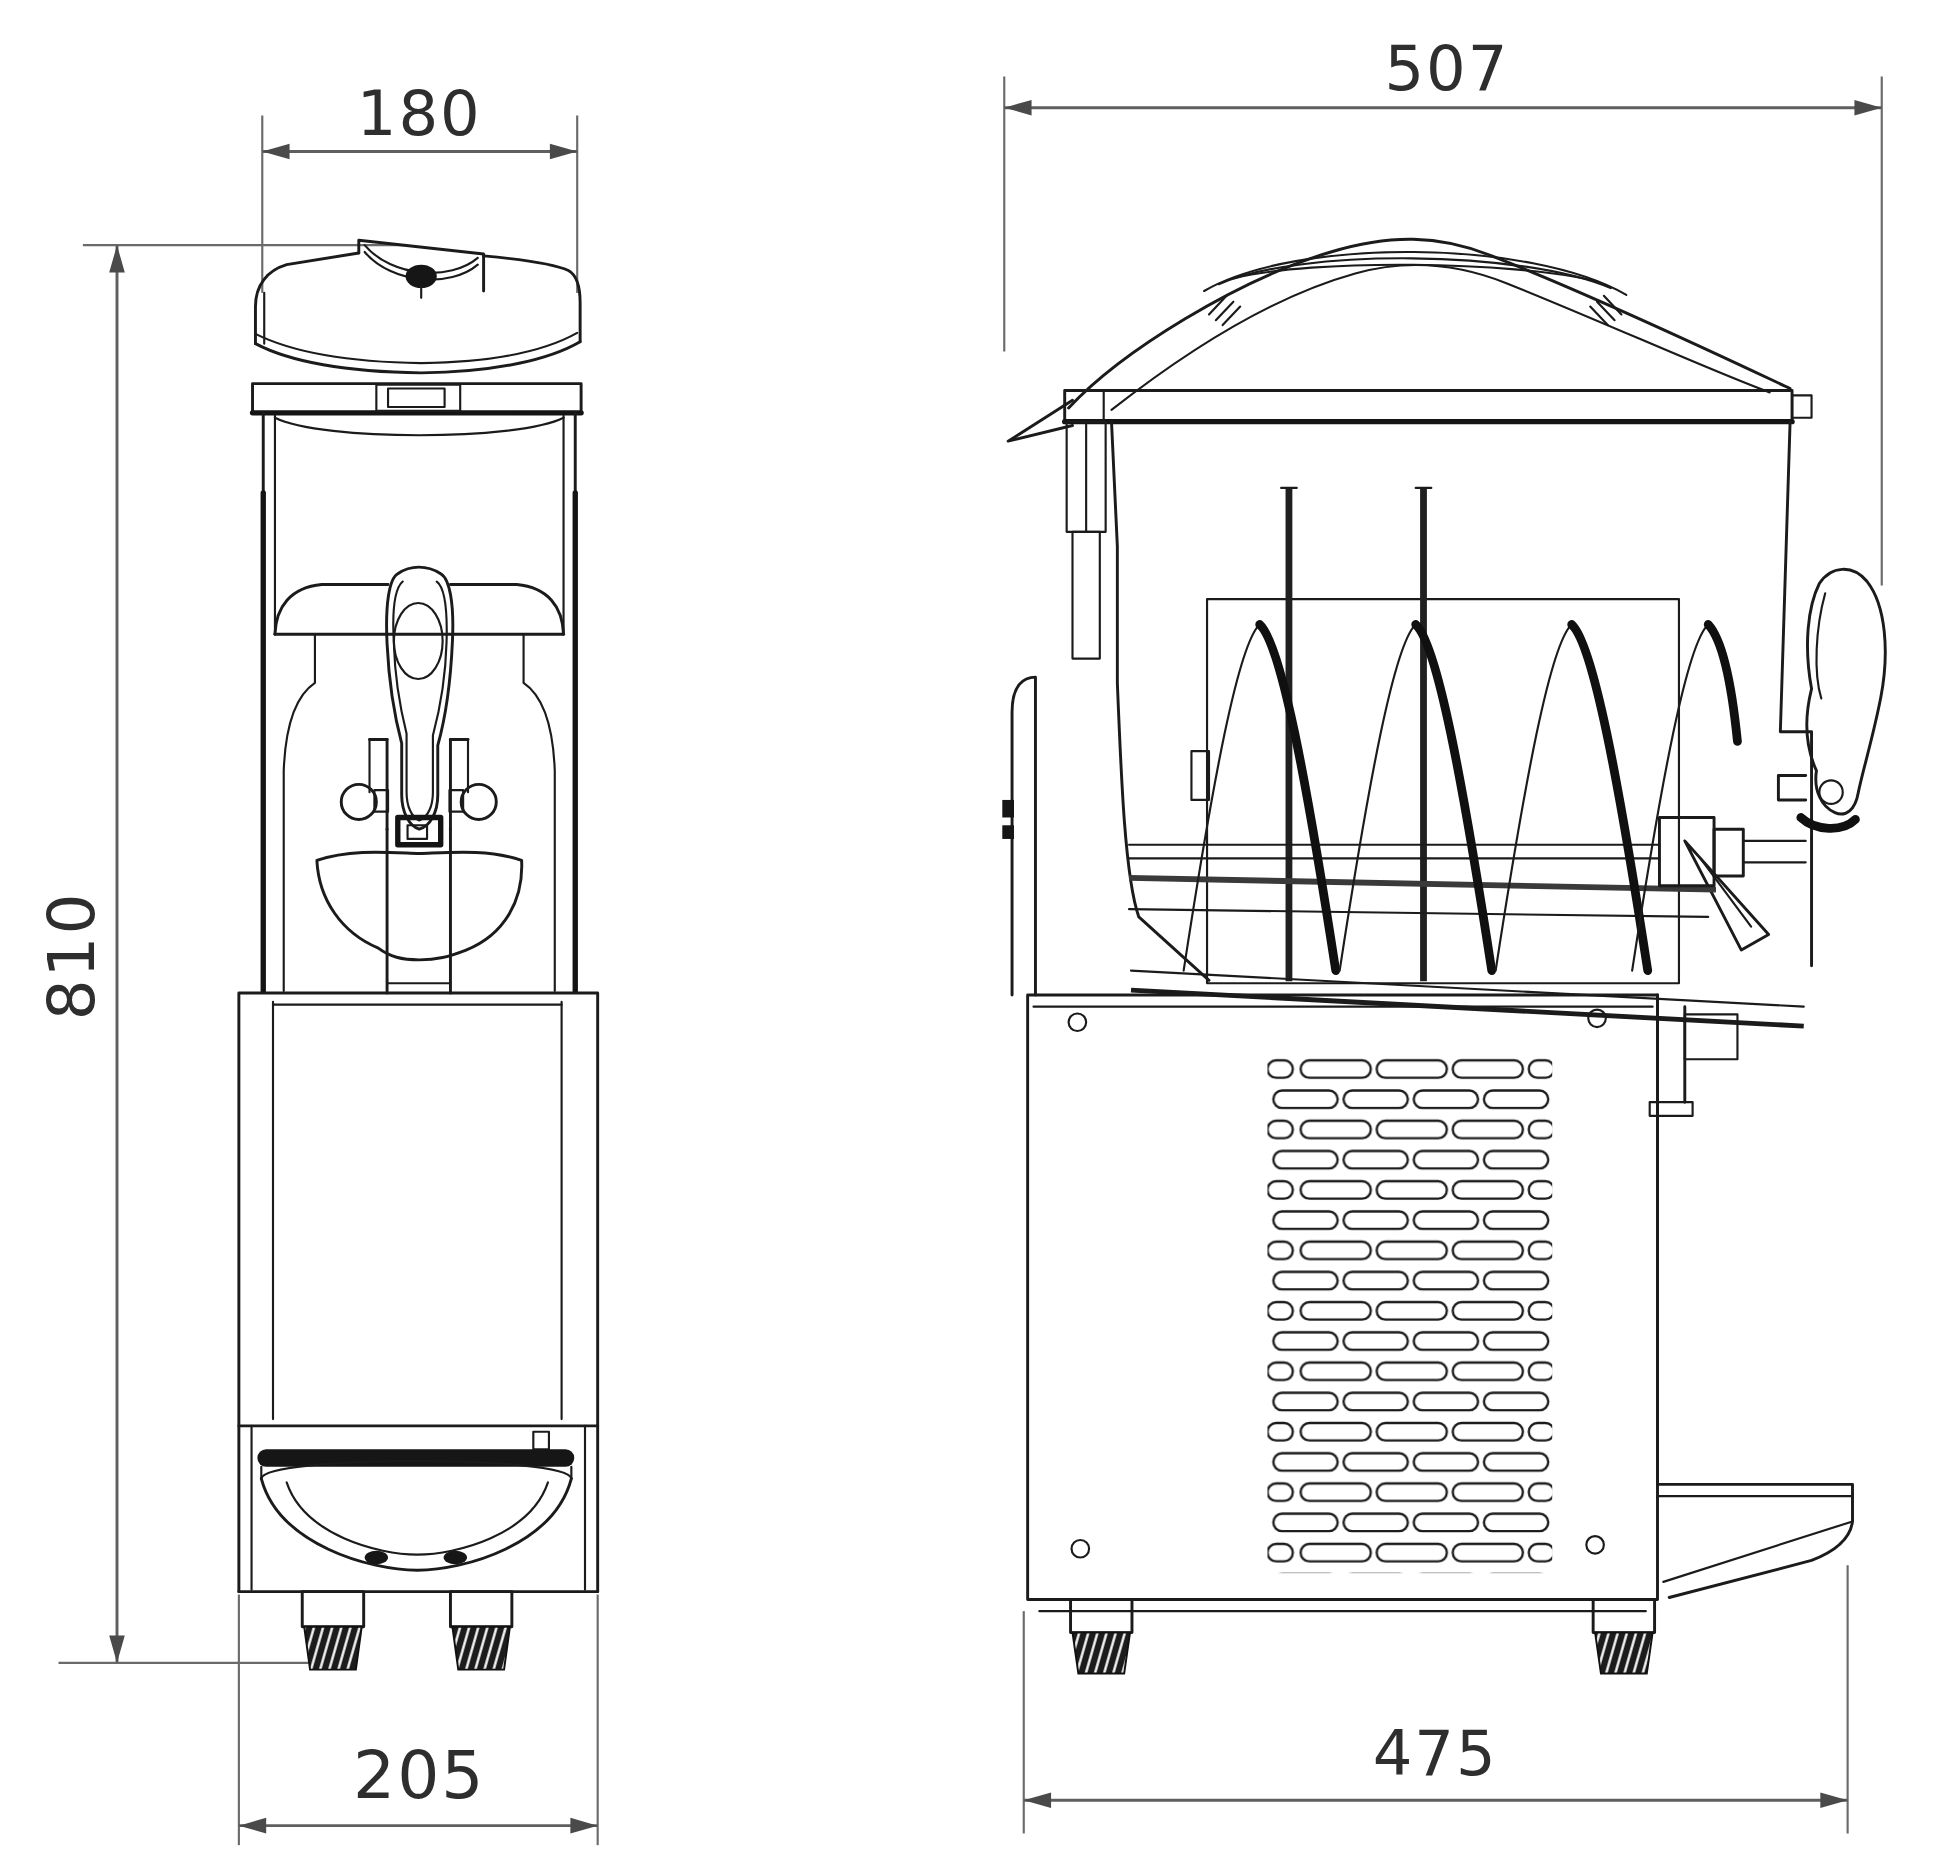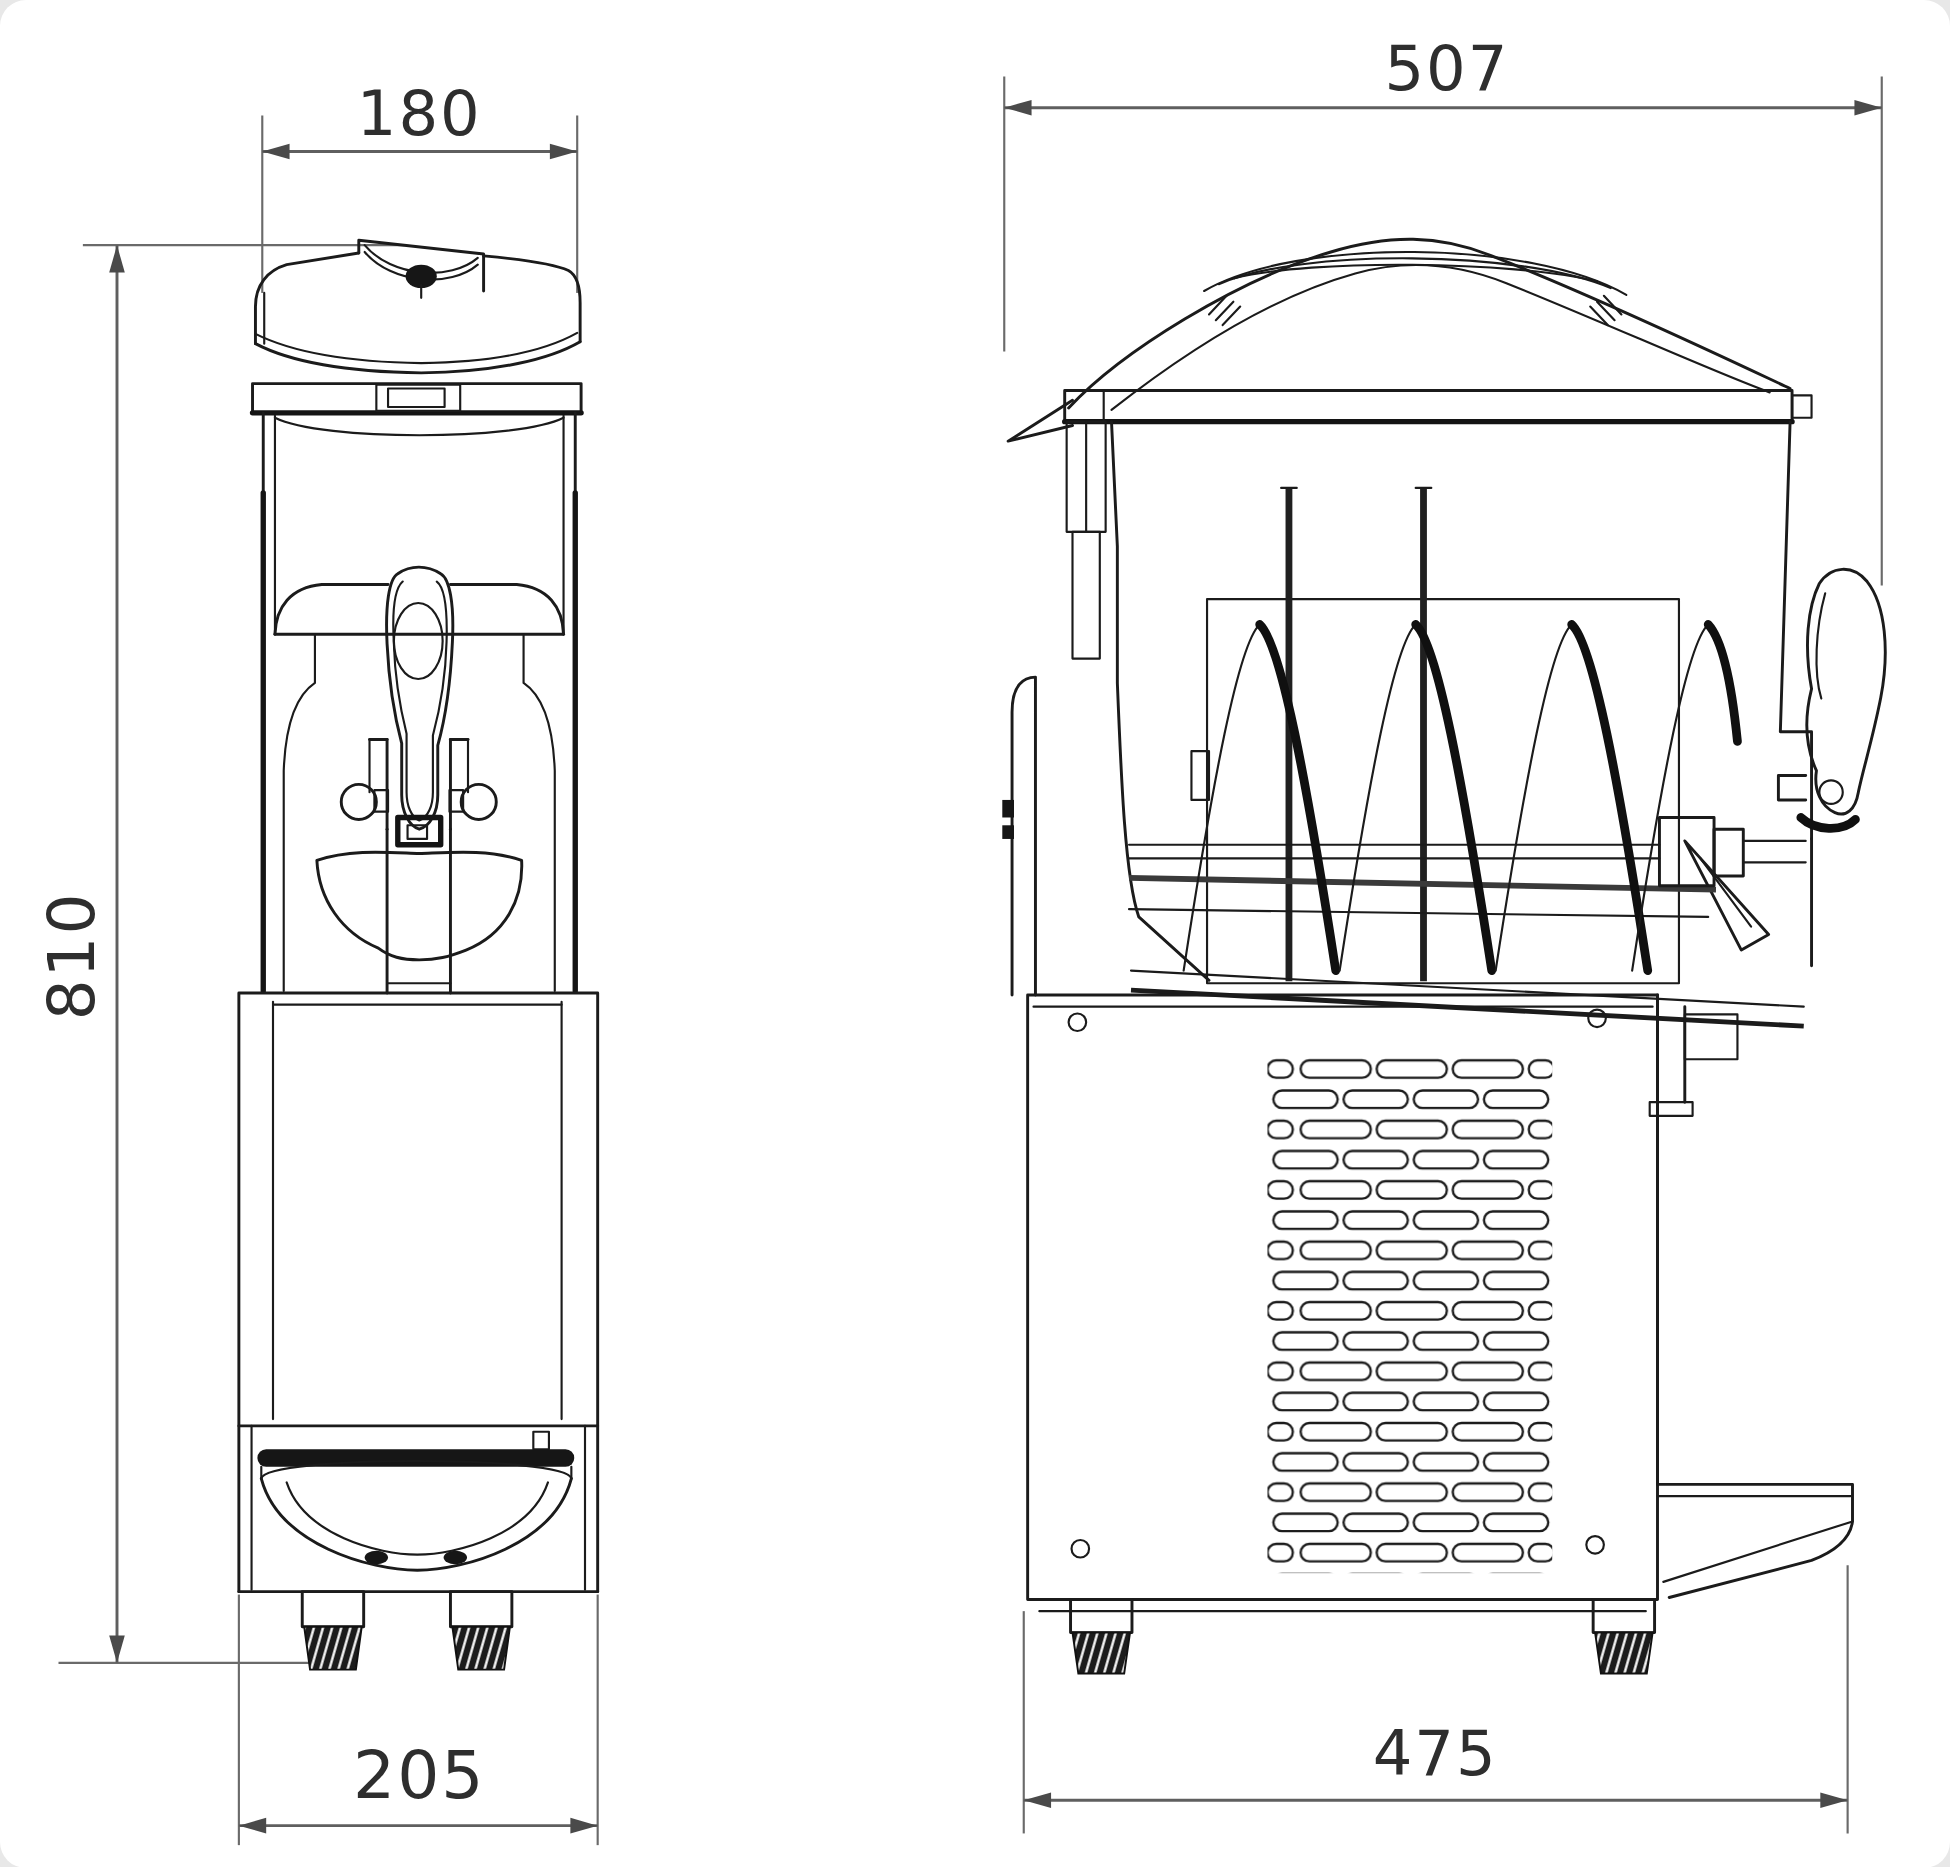--- a/index.html
+++ b/index.html
@@ -1,19 +1,18 @@
 <!DOCTYPE html>
 <html><head>
 <meta charset="utf-8">
 <style>
   html,body{margin:0;padding:0;background:#e8e8e8;}
   .sheet{
     width:1950px;height:1868px;background:#ffffff;position:relative;
     font-family:"DejaVu Sans","Liberation Sans",sans-serif;
-    border-radius:26px;
   }
   svg{display:block;}
   .dim-text{
     font-family:"DejaVu Sans","Liberation Sans",sans-serif;
     font-weight:400;letter-spacing:2px;fill:#2e2e2e;
   }
   .m  {stroke:#1b1b1b;fill:none;stroke-width:3;stroke-linecap:round;stroke-linejoin:round;}
   .m2 {stroke:#1b1b1b;fill:none;stroke-width:2.2;stroke-linecap:round;stroke-linejoin:round;}
   .m5 {stroke:#141414;fill:none;stroke-width:5.5;stroke-linecap:round;stroke-linejoin:round;}
   .m8 {stroke:#101010;fill:none;stroke-width:9;stroke-linecap:round;stroke-linejoin:round;}

